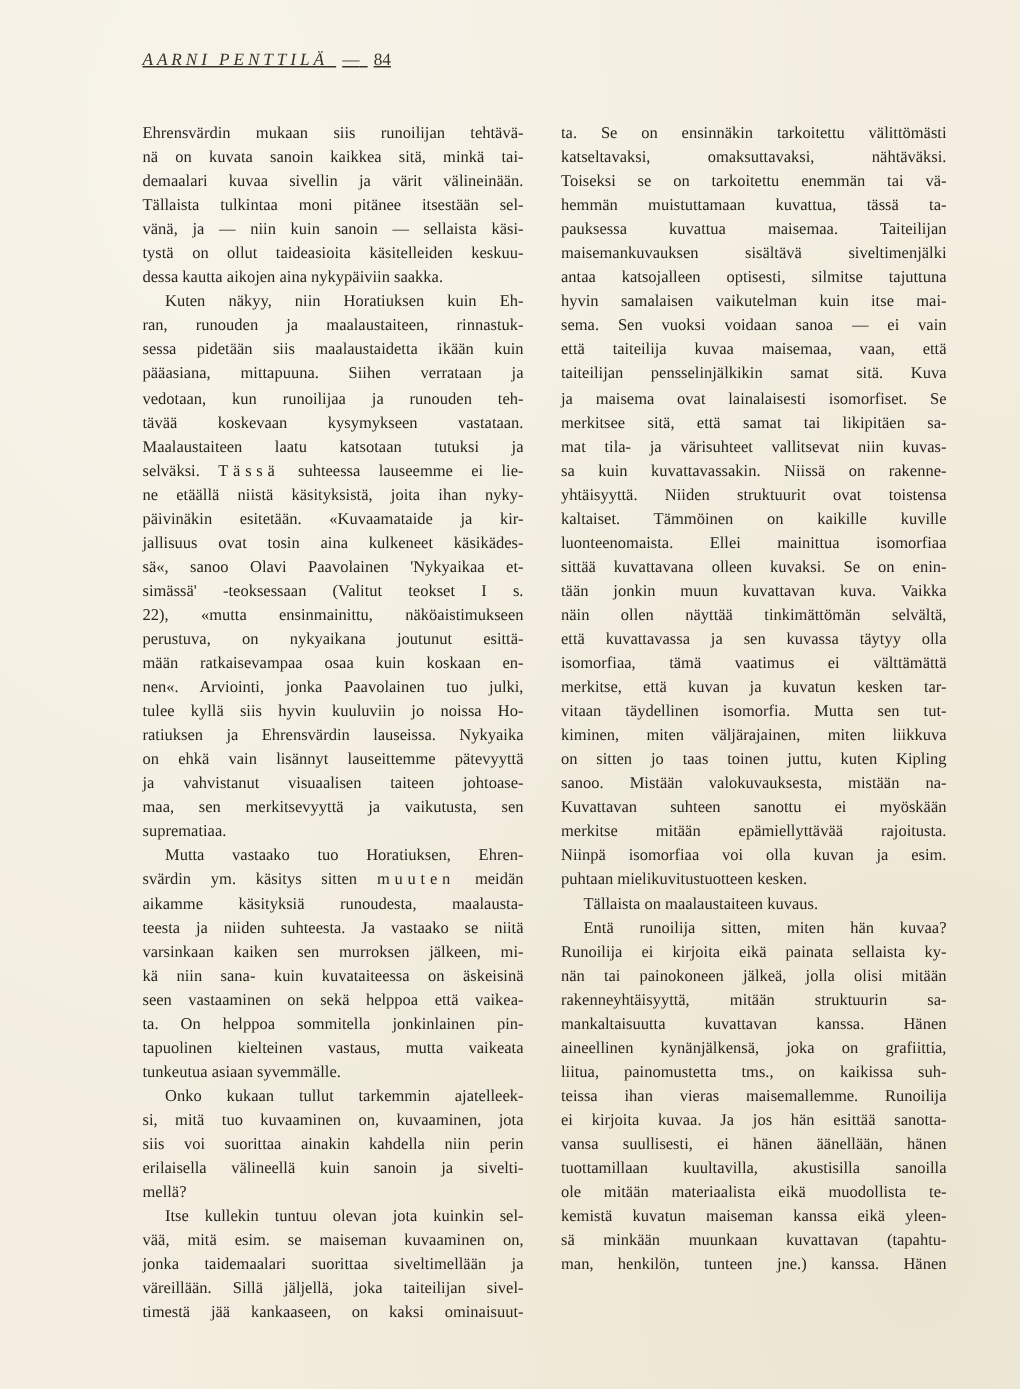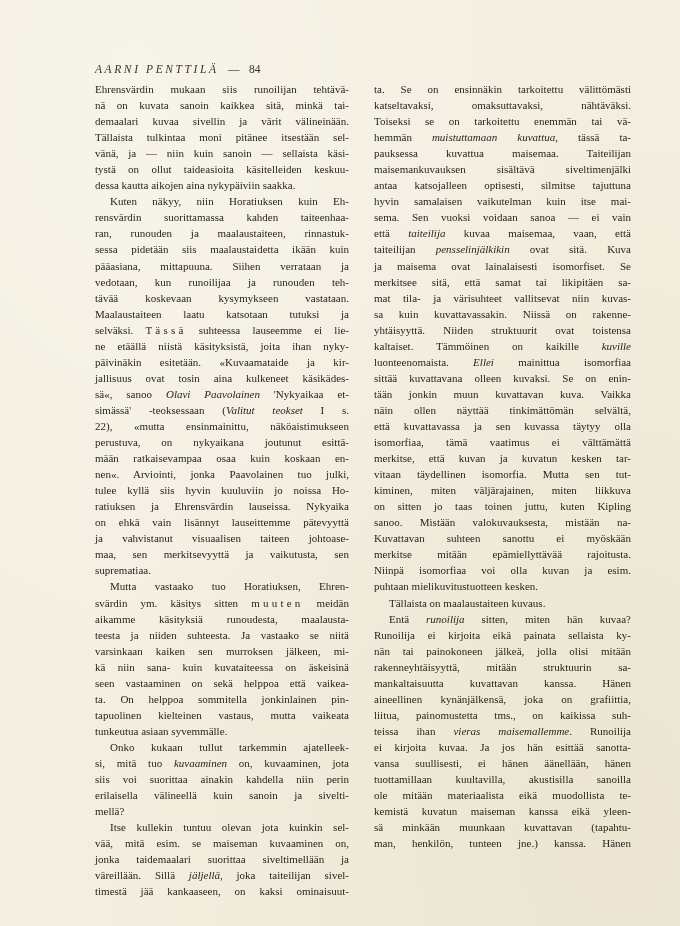--- a/index.html
+++ b/index.html
@@ -7,60 +7,60 @@
     width: 680px; height: 926px; overflow: hidden;
     background: #f3eedf;
     background-image:
       radial-gradient(ellipse at 20% 10%, rgba(255,255,255,0.35), rgba(255,255,255,0) 60%),
       radial-gradient(ellipse at 90% 90%, rgba(200,185,150,0.18), rgba(0,0,0,0) 60%);
     font-family: "Liberation Serif", "DejaVu Serif", serif;
     color: #2a2520;
     position: relative;
   }
   .header {
-    position: absolute; left: 95px; top: 63px;
+    position: absolute; left: 95px; top: 34px;
     font-style: italic; font-size: 11.5px; letter-spacing: 2.6px;
     color: #3a332c;
+    text-decoration: underline;
   }
   .header .pg { letter-spacing: 0; font-style: normal; margin-left: 4px; }
   .col {
     position: absolute; width: 254px;
     font-size: 11px; line-height: 16.05px;
   }
   .col.left { left: 95px; top: 81px; }
   .col.right { left: 374px; top: 81px; width: 257px; }
   .ln {
     display: block; white-space: nowrap;
     text-align: justify; text-align-last: justify;
     height: 16.05px; overflow: visible;
   }
   .ln.last { text-align-last: left; }
   .ln.indent { padding-left: 15px; }
-  .ln .i { font-style: italic; }
+  .ln .i { }
   .ln .sp { letter-spacing: 3.2px; }
 </style>
 </head>
 <body>
 
 <div class="header">
   <span>AARNI PENTTILÄ</span>
   <span class="pg">—</span>
   <span class="pg">84</span>
 </div>
 
 <div class="col left" id="col-left">
     <span class="ln"><span>Ehrensvärdin mukaan siis runoilijan tehtävä-</span></span>
     <span class="ln"><span>nä on kuvata sanoin kaikkea sitä, minkä tai-</span></span>
     <span class="ln"><span>demaalari kuvaa sivellin ja värit välineinään.</span></span>
     <span class="ln"><span>Tällaista tulkintaa moni pitänee itsestään sel-</span></span>
     <span class="ln"><span>vänä, ja — niin kuin sanoin — sellaista käsi-</span></span>
     <span class="ln"><span>tystä on ollut taideasioita käsitelleiden keskuu-</span></span>
     <span class="ln last"><span>dessa kautta aikojen aina nykypäiviin saakka.</span></span>
     <span class="ln indent"><span>Kuten näkyy, niin Horatiuksen kuin Eh-</span></span>
-    <span class="ln"><span>rensvärdin suorittamassa kahden taiteenhaa-</span></span>
     <span class="ln"><span>ran, runouden ja maalaustaiteen, rinnastuk-</span></span>
     <span class="ln"><span>sessa pidetään siis maalaustaidetta ikään kuin</span></span>
     <span class="ln"><span>pääasiana, mittapuuna. Siihen verrataan ja</span></span>
     <span class="ln"><span>vedotaan, kun runoilijaa ja runouden teh-</span></span>
     <span class="ln"><span>tävää koskevaan kysymykseen vastataan.</span></span>
     <span class="ln"><span>Maalaustaiteen laatu katsotaan tutuksi ja</span></span>
     <span class="ln"><span>selväksi. </span><span class="sp">Tässä</span><span> suhteessa lauseemme ei lie-</span></span>
     <span class="ln"><span>ne etäällä niistä käsityksistä, joita ihan nyky-</span></span>
     <span class="ln"><span>päivinäkin esitetään. «Kuvaamataide ja kir-</span></span>
     <span class="ln"><span>jallisuus ovat tosin aina kulkeneet käsikädes-</span></span>
@@ -101,21 +101,21 @@
     <span class="ln"><span>ta. Se on ensinnäkin tarkoitettu välittömästi</span></span>
     <span class="ln"><span>katseltavaksi, omaksuttavaksi, nähtäväksi.</span></span>
     <span class="ln"><span>Toiseksi se on tarkoitettu enemmän tai vä-</span></span>
     <span class="ln"><span>hemmän </span><span class="i">muistuttamaan kuvattua,</span><span> tässä ta-</span></span>
     <span class="ln"><span>pauksessa kuvattua maisemaa. Taiteilijan</span></span>
     <span class="ln"><span>maisemankuvauksen sisältävä siveltimenjälki</span></span>
     <span class="ln"><span>antaa katsojalleen optisesti, silmitse tajuttuna</span></span>
     <span class="ln"><span>hyvin samalaisen vaikutelman kuin itse mai-</span></span>
     <span class="ln"><span>sema. Sen vuoksi voidaan sanoa — ei vain</span></span>
     <span class="ln"><span>että </span><span class="i">taiteilija</span><span> kuvaa maisemaa, vaan, että</span></span>
-    <span class="ln"><span>taiteilijan </span><span class="i">pensselinjälkikin</span><span> ovat sitä. Kuva</span></span>
+    <span class="ln"><span>taiteilijan </span><span class="i">pensselinjälkikin</span><span> samat sitä. Kuva</span></span>
     <span class="ln"><span>ja maisema ovat lainalaisesti isomorfiset. Se</span></span>
     <span class="ln"><span>merkitsee sitä, että samat tai likipitäen sa-</span></span>
     <span class="ln"><span>mat tila- ja värisuhteet vallitsevat niin kuvas-</span></span>
     <span class="ln"><span>sa kuin kuvattavassakin. Niissä on rakenne-</span></span>
     <span class="ln"><span>yhtäisyyttä. Niiden struktuurit ovat toistensa</span></span>
     <span class="ln"><span>kaltaiset. Tämmöinen on kaikille </span><span class="i">kuville</span></span>
     <span class="ln"><span>luonteenomaista. </span><span class="i">Ellei</span><span> mainittua isomorfiaa</span></span>
     <span class="ln"><span>sittää kuvattavana olleen kuvaksi. Se on enin-</span></span>
     <span class="ln"><span>tään jonkin muun kuvattavan kuva. Vaikka</span></span>
     <span class="ln"><span>näin ollen näyttää tinkimättömän selvältä,</span></span>

